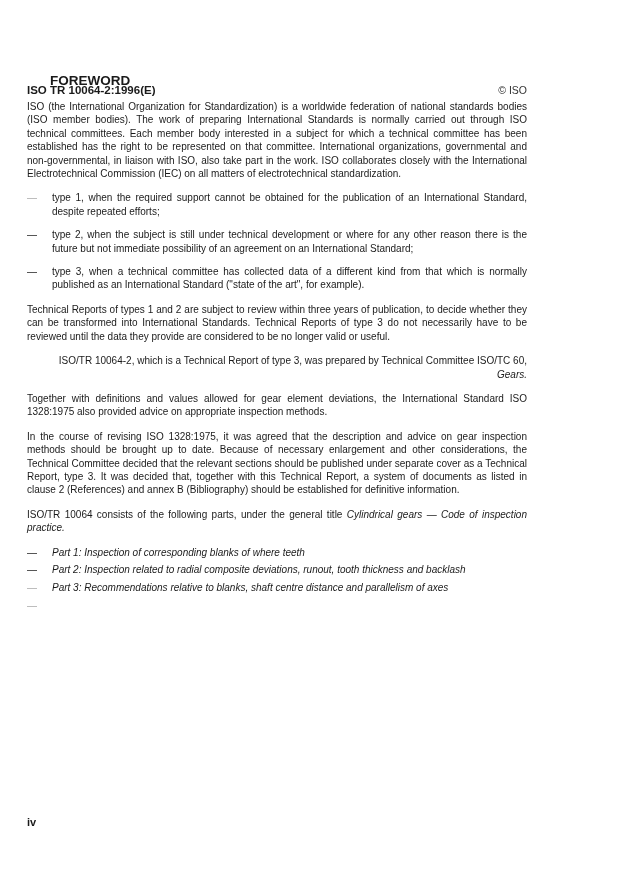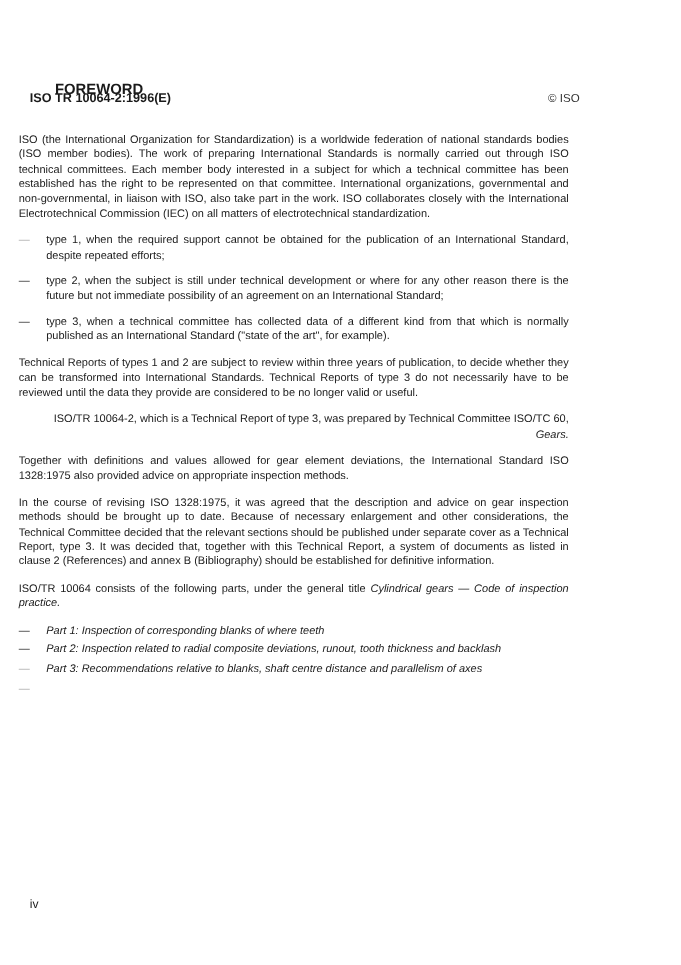--- a/index.html
+++ b/index.html
@@ -2,31 +2,31 @@
 <html><head>
 <meta charset="utf-8">
 <style>
   html, body { margin:0; padding:0; background:#ffffff; }
   body { width:619px; height:877px; position:relative; overflow:hidden;
          font-family:"Liberation Sans", sans-serif; color:#1a1a1a; }
   .header { position:absolute; top:46px; left:27px; right:92px; height:14px;margin-top:38px; }
   .doc-id { position:absolute; left:0; top:0; font-weight:bold; font-size:11.5px; }
   .copyright { position:absolute; right:0; top:0; font-size:10.5px; color:#333; }
   .title { position:absolute; left:34px; top:73px; font-weight:bold; font-size:13.5px;padding-left:16px; }
-  .content { position:absolute; left:17px; top:100px; width:500px; font-size:10px; line-height:13.4px;margin-top:21px; }
+  .content { position:absolute; left:27px; top:100px; width:500px; font-size:10px; line-height:13.4px; }
   p { margin:0 0 11px 0; text-align:justify; }
   .last-line-left { text-align:right; }
   .dash-list { margin:0 0 11px 0; padding:0; list-style:none; }
   .dash-list li { position:relative; padding-left:25px; margin-bottom:10px; text-align:justify; }
   .dash-list li .dash { position:absolute; left:0; top:0; }
   .dash.faint { color:#aaa; }
   .parts li { margin-bottom:4.5px; font-style:italic; }
   .parts li .dash { font-style:normal; }
   em { font-style:italic; }
-  .page-num { position:absolute; left:27px; top:816px; font-weight:normal; font-size:11px; }
+  .page-num { position:absolute; left:27px; top:816px; font-weight:bold; font-size:11px; }
 </style>
 </head>
 <body>
 
 <div class="header">
   <span class="doc-id">ISO TR 10064-2:1996(E)</span>
   <span class="copyright">© ISO</span>
 </div>
 
 <div class="title">FOREWORD</div>

